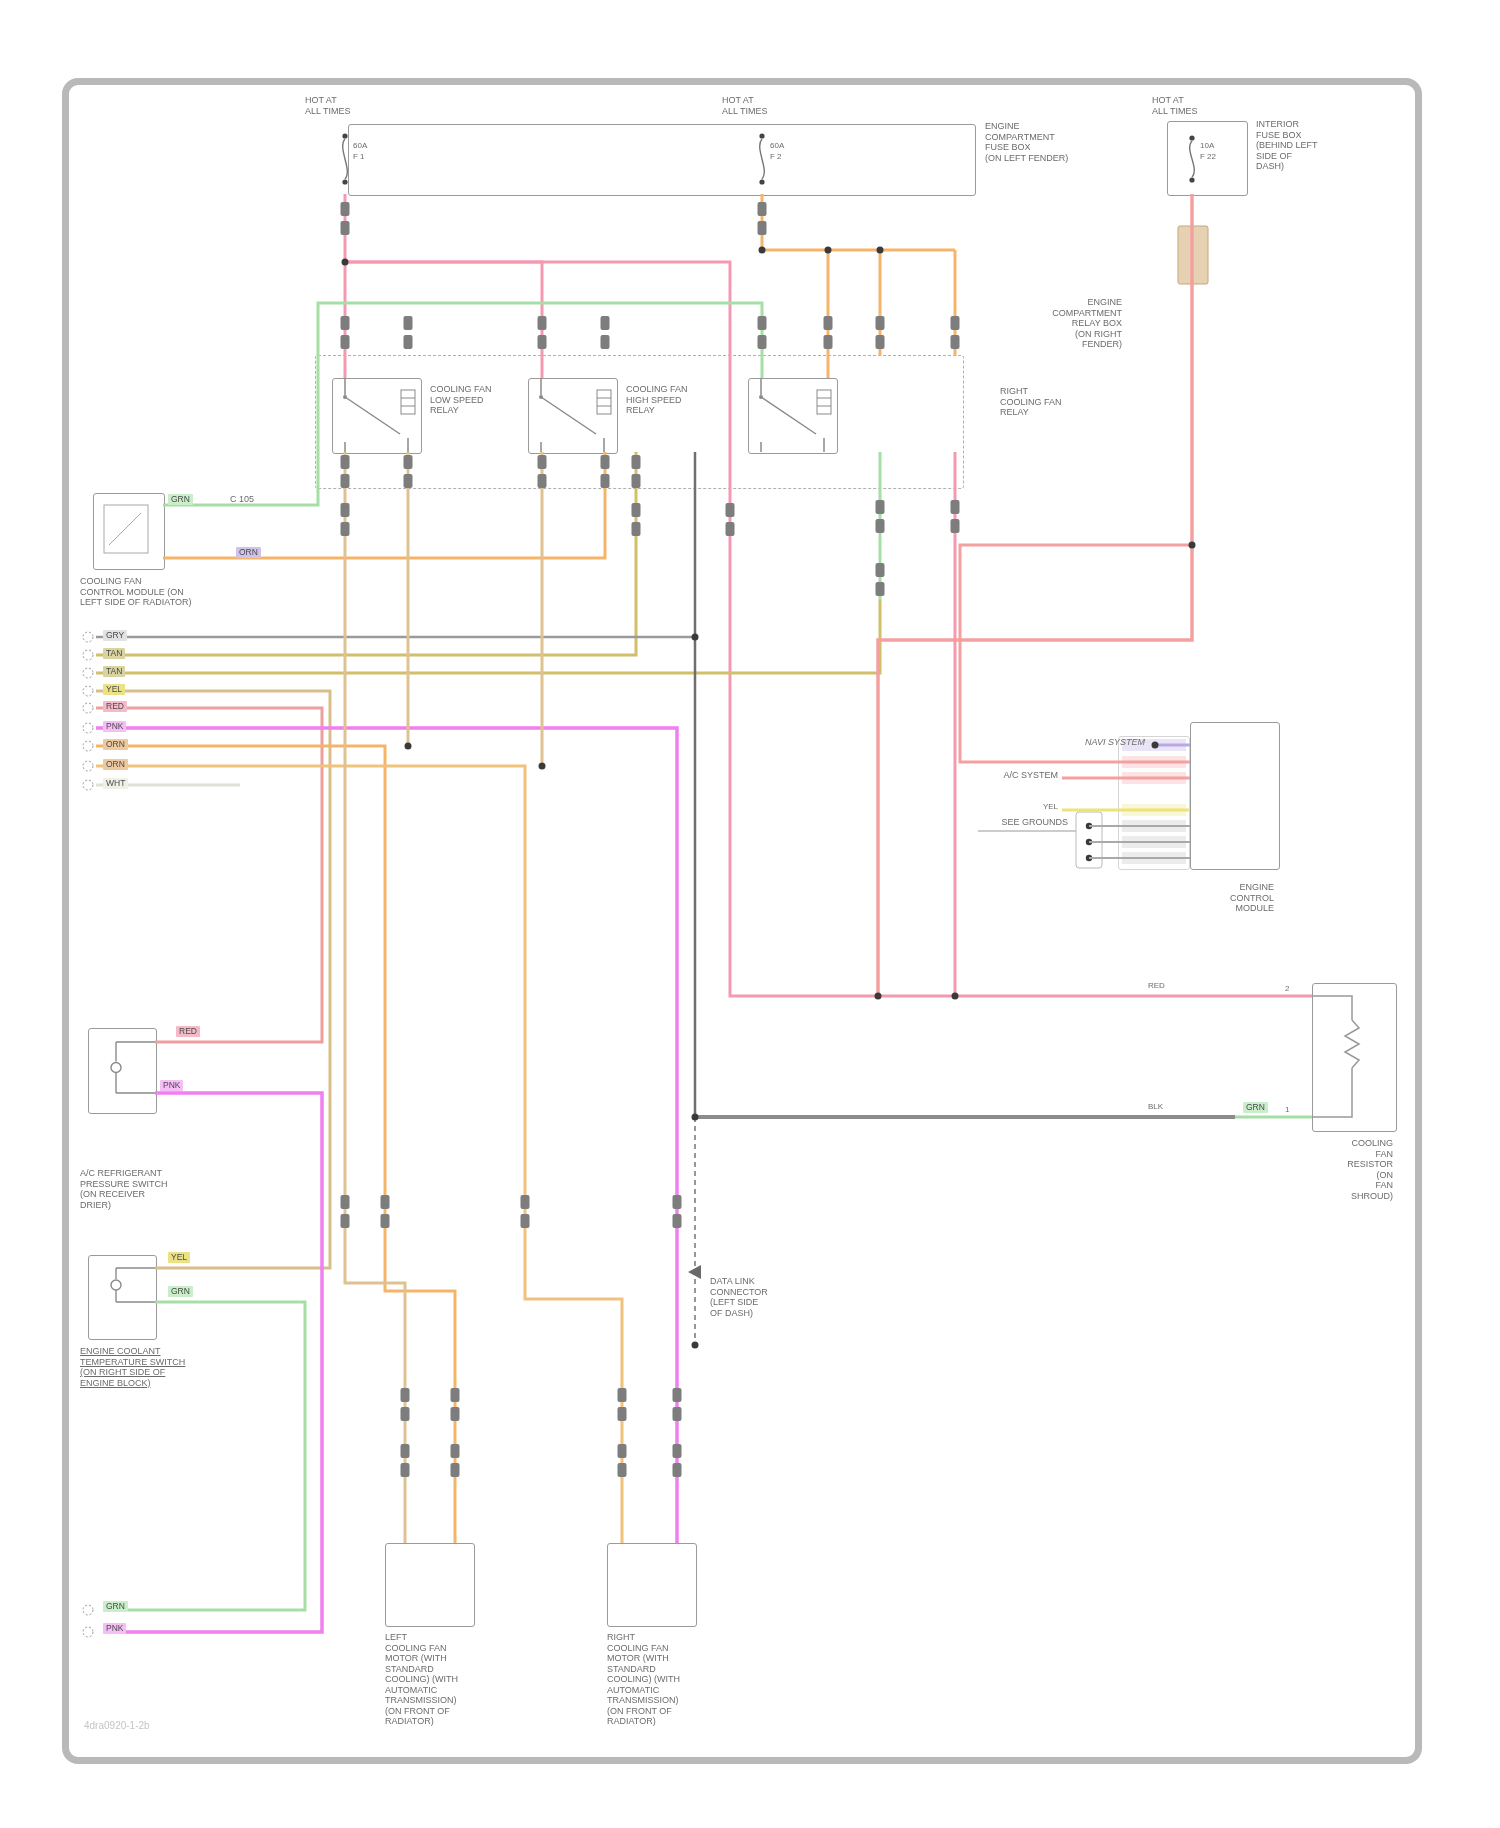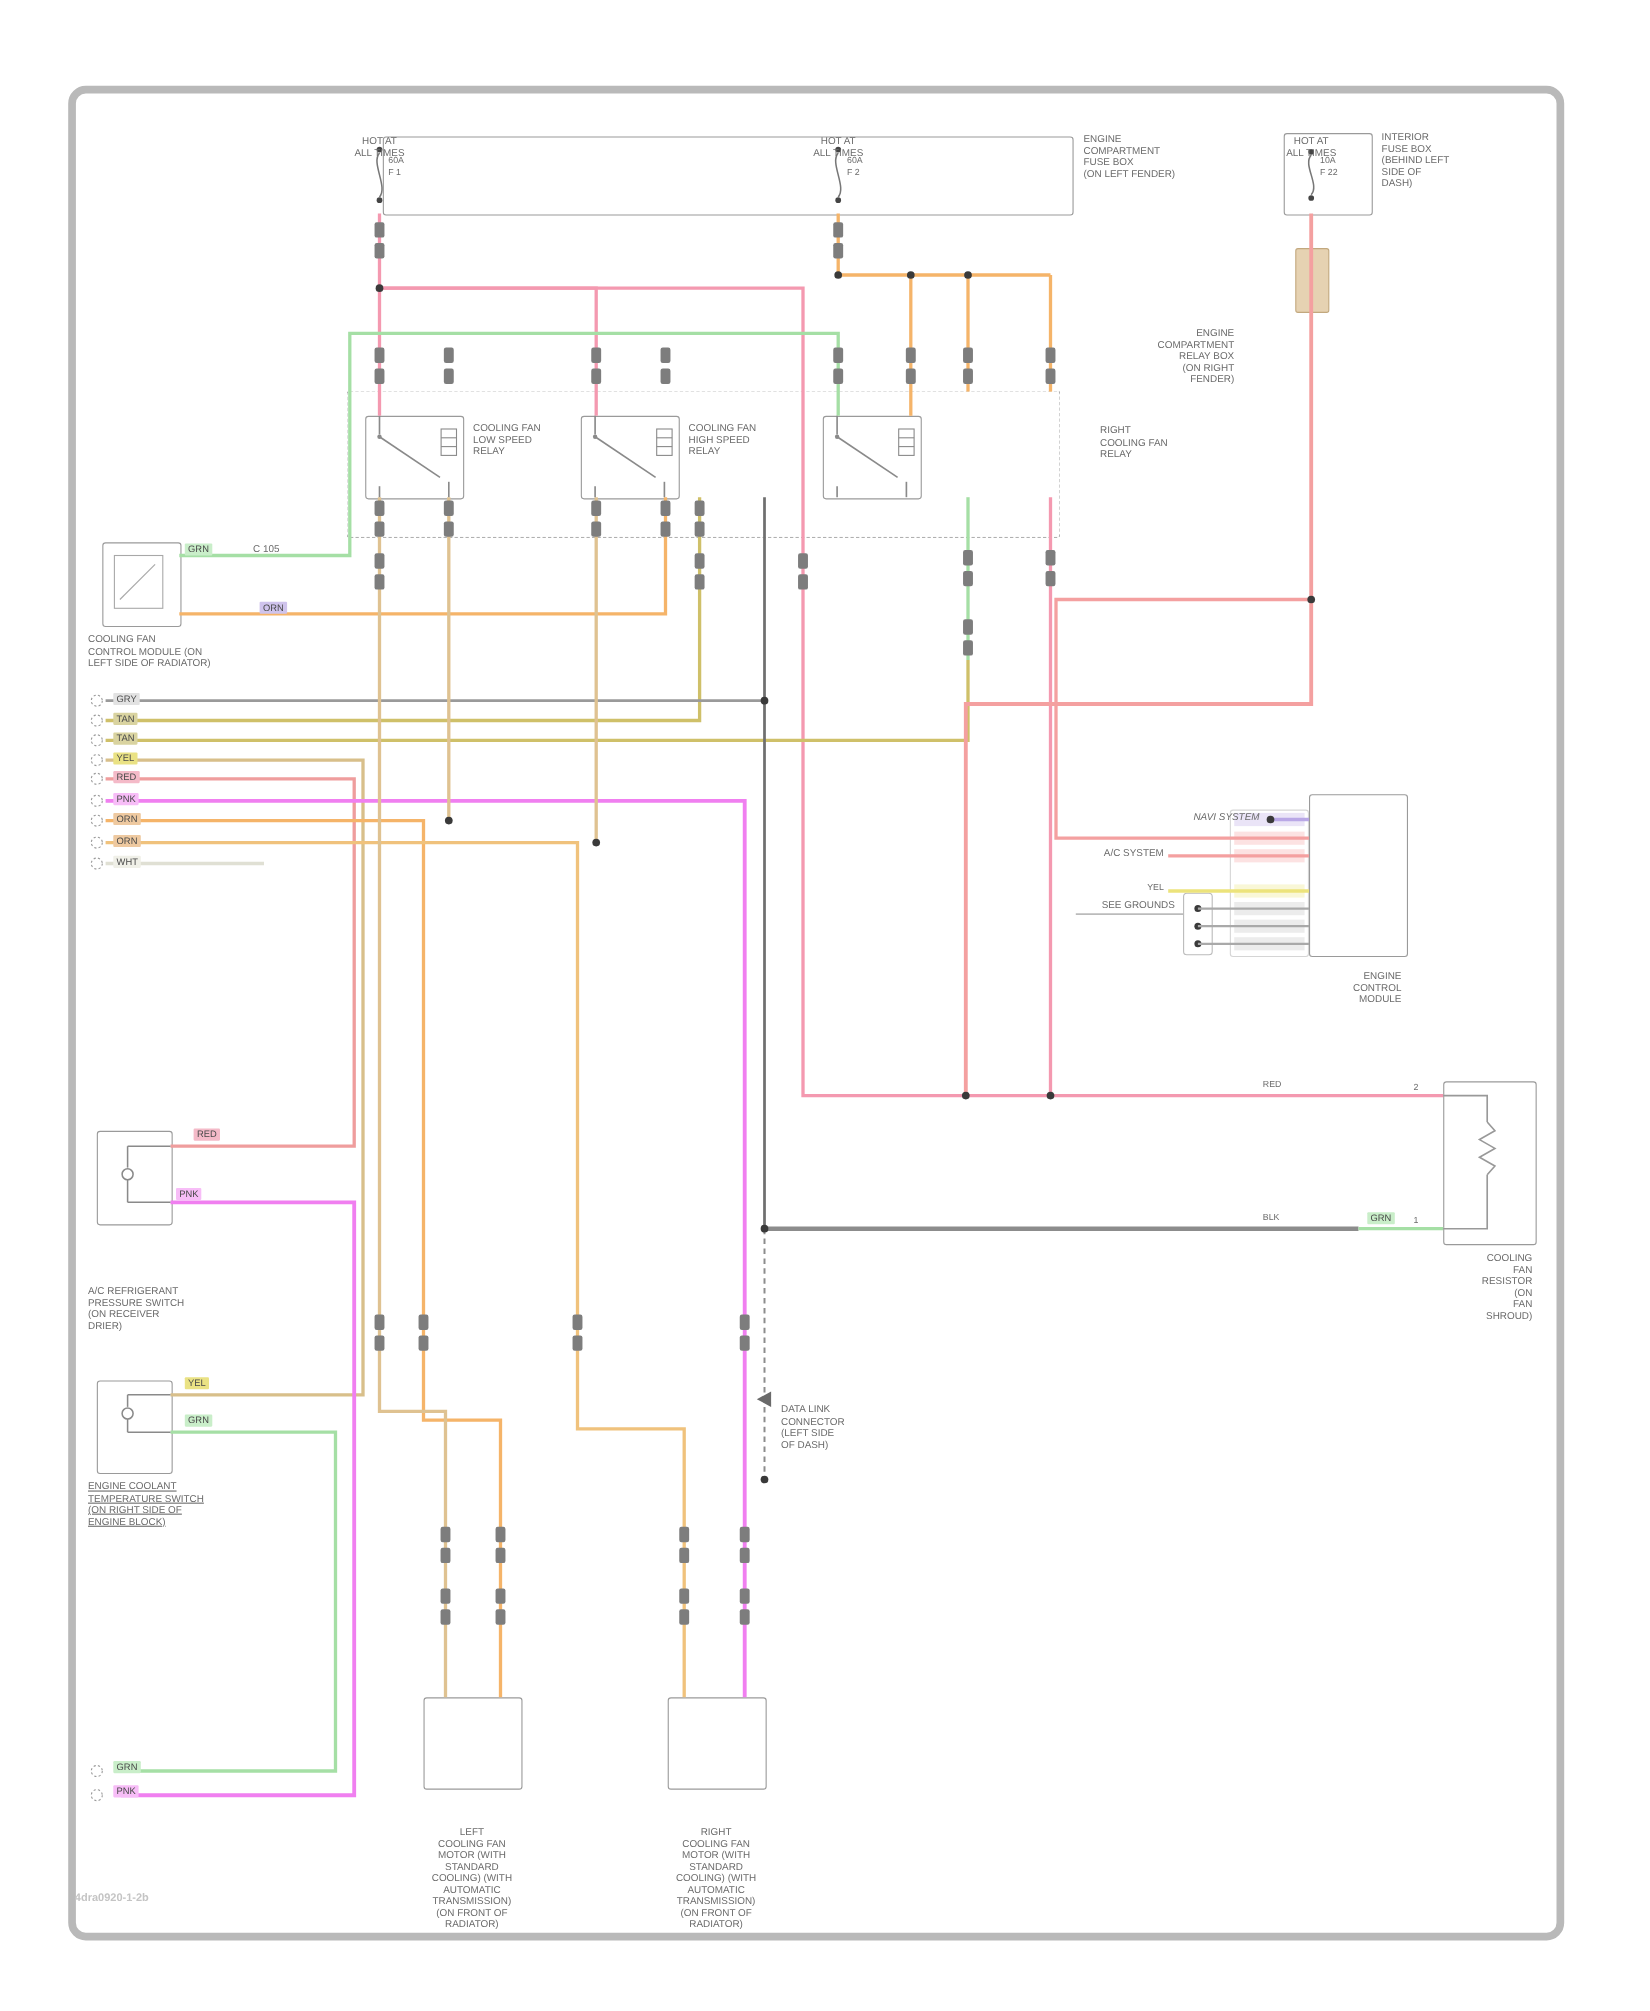--- a/index.html
+++ b/index.html
@@ -4,21 +4,21 @@
 <style>
   html,body{margin:0;padding:0;background:#ffffff;}
   #stage{position:relative;width:1500px;height:1828px;background:#ffffff;overflow:hidden;
          font-family:"Liberation Sans", sans-serif;}
   .frame{position:absolute;border:7px solid #b9b9b9;border-radius:16px;background:transparent;}
   .dbox{position:absolute;background:#ffffff;border:1.5px solid #9a9a9a;border-radius:3px;}
   .dbox.dashed{background:transparent;border:1.2px dashed #b0b0b0;}
   .dbox.grid{background:transparent;border:1px solid #d5d5d5;}
   .lbl{position:absolute;color:#6b6b6b;font-size:9px;line-height:10.5px;letter-spacing:0;}
   .lbl .ln{white-space:nowrap;}
-  .lbl.center{text-align:center;margin-top:28px;}
+  .lbl.center{}
   .lbl.center .ln{white-space:normal;}
   .lbl.right{text-align:right;}
   .hl{display:inline-block;padding:0 3px;border-radius:1px;color:#4a4a4a;font-size:8.5px;line-height:11px;}
   svg{position:absolute;left:0;top:0;pointer-events:none;}
   .footer{position:absolute;color:#c4c4c4;font-size:10px;}
 </style>
 </head>
 <body>
 
 <div id="stage">
@@ -387,14 +387,14 @@
         <div class="ln">COOLING FAN</div>
         <div class="ln">MOTOR (WITH</div>
         <div class="ln">STANDARD</div>
         <div class="ln">COOLING) (WITH</div>
         <div class="ln">AUTOMATIC</div>
         <div class="ln">TRANSMISSION)</div>
         <div class="ln">(ON FRONT OF</div>
         <div class="ln">RADIATOR)</div>
       </div>
     </div>
-  <div class="footer" style="left:68px;top:1720px;font-weight:bold;">4dra0920-1-2b</div>
+  <div class="footer" style="left:84px;top:1720px;">4dra0920-1-2b</div>
 </div>
 
 </body></html>

